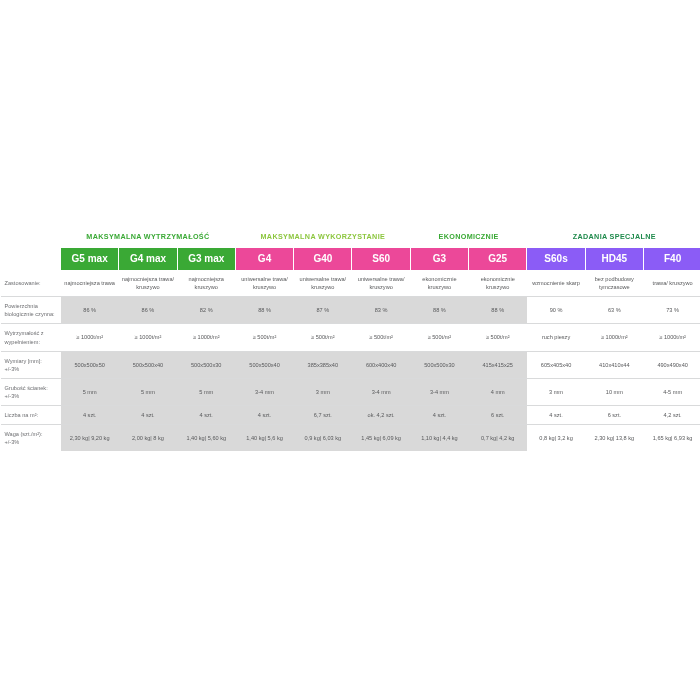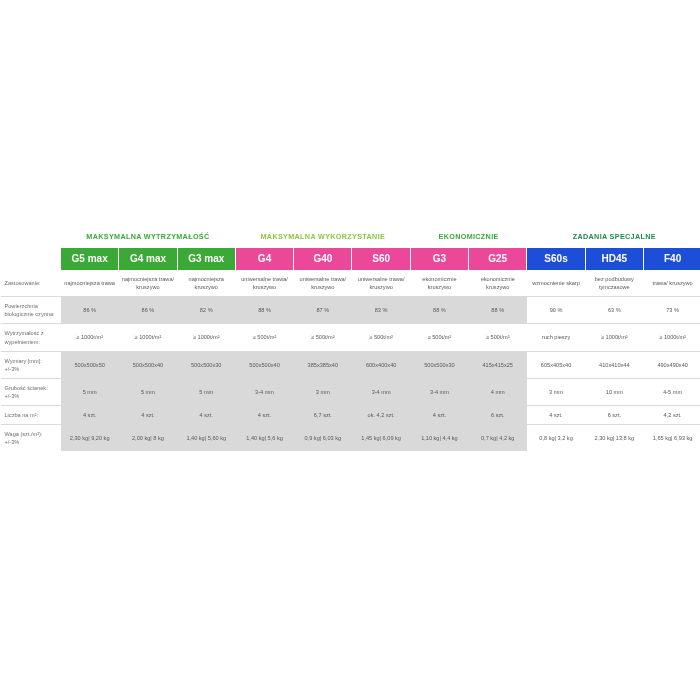--- a/index.html
+++ b/index.html
@@ -63,21 +63,21 @@
     border-left: 1px solid #ffffff;
     line-height: 1;
   }
   td.code-blank {
     background: #ffffff;
     border: none;
   }
   td.c-max   { background: #3aa935; }
   td.c-uni   { background: #ec4899; }
   td.c-eco   { background: #ec4899; }
-  td.c-spec  { background: #1d4ed8; }
+  td.c-spec  { background: #8b5cf6; }
 
   
   tr.data-row td {
     font-size: 5.6px;
     line-height: 1.45;
     padding: 5px 2px;
     text-align: center;
     vertical-align: middle;
     color: #58595b;
     border-bottom: 1px solid #d9dadb;

